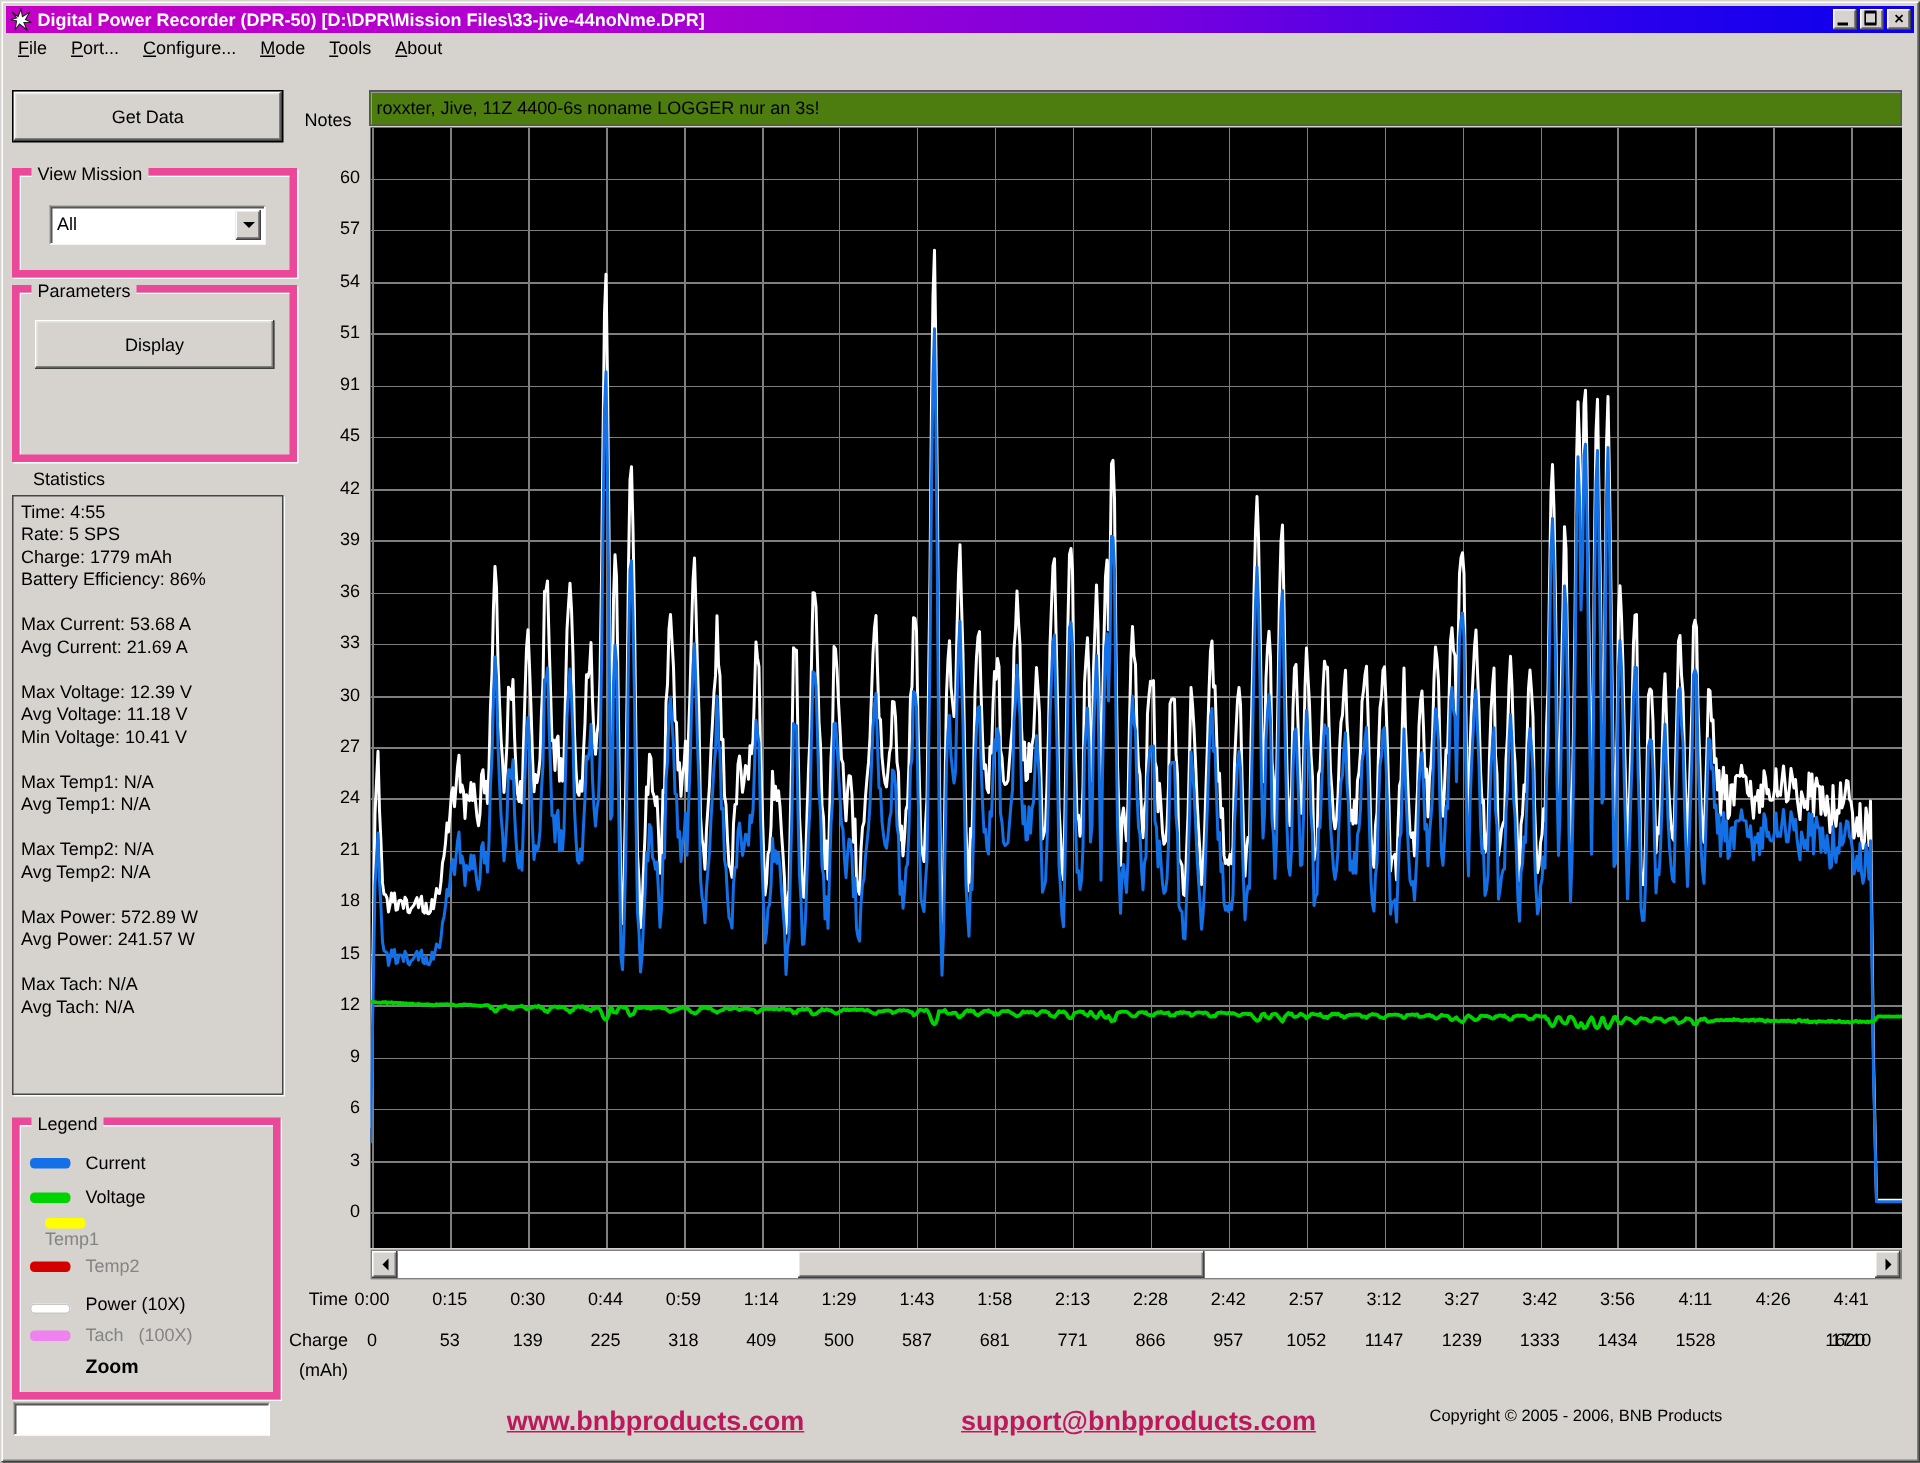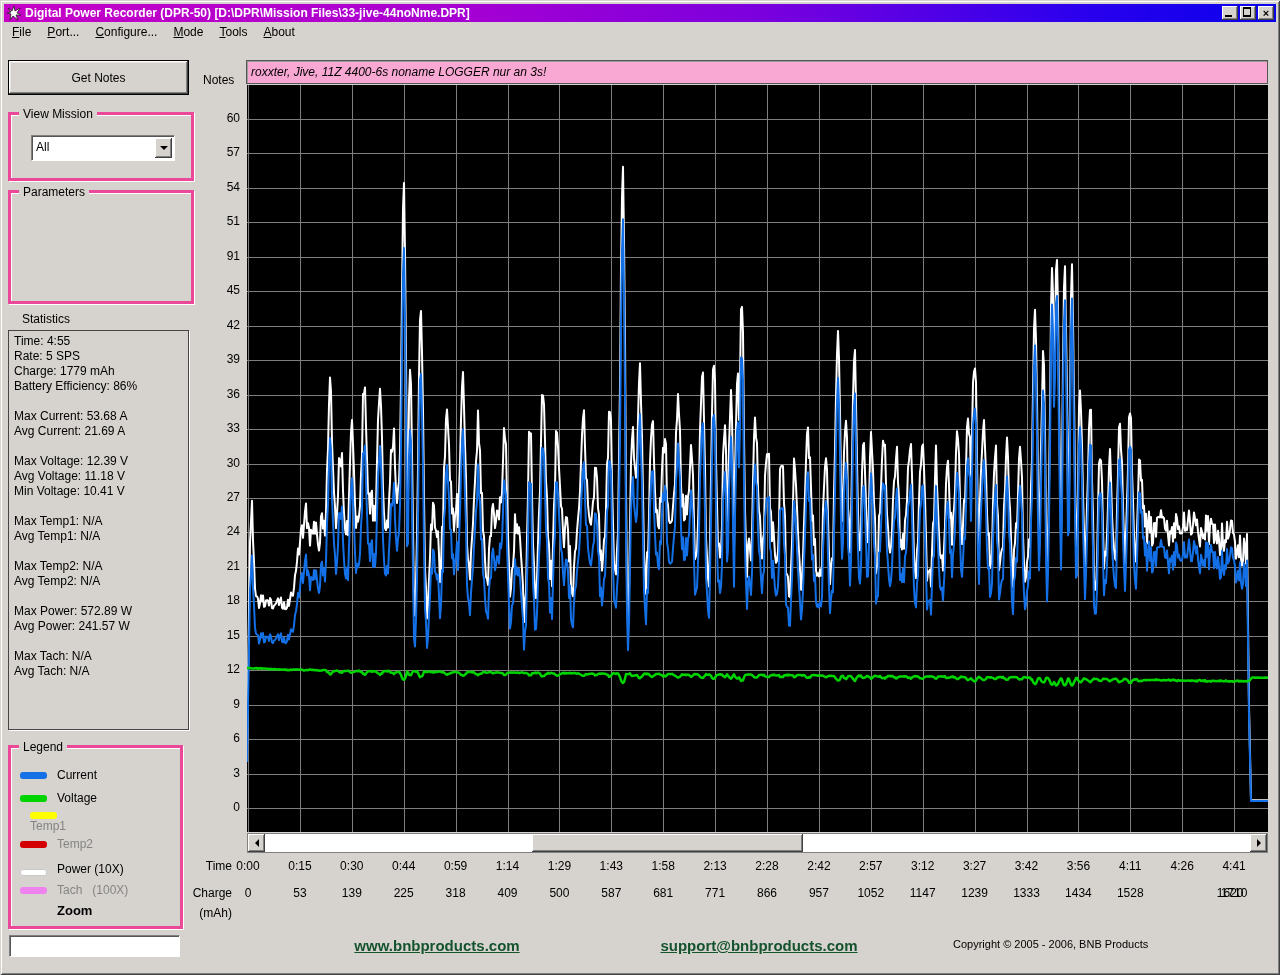--- a/index.html
+++ b/index.html
@@ -47,21 +47,21 @@
   .menu-item u{text-decoration:underline;}
   
   .btn3d{
     background:#D6D3CE;border:none;
     box-shadow: inset -1px -1px 0 #404040, inset 1px 1px 0 #fff, inset -2px -2px 0 #808080, inset 2px 2px 0 #E8E5E0;
     font-family:"Liberation Sans",sans-serif;font-size:12px;color:#000;
     display:flex;align-items:center;justify-content:center;position:absolute;cursor:default;
   }
   .btn-default{outline:1px solid #000;}
   .groupbox{
-    position:absolute;border:3px solid #ec4899;
+    position:absolute;border:5px solid #ec4899;
     box-shadow: inset 1px 1px 0 #fff, 1px 1px 0 #fff;
   }
   .groupbox > .gb-label{
     position:absolute;top:-8px;left:8px;background:#D6D3CE;padding:0 4px;
     font-size:12px;color:#000;line-height:14px;
   }
   .field{
     background:#fff;border:1px solid;border-color:#808080 #fff #fff #808080;
     box-shadow: inset 1px 1px 0 #565656;position:absolute;
   }
@@ -83,38 +83,38 @@
   }
   .stats-line{white-space:pre;height:15px;}
   
   .legend-item{position:absolute;left:20px;height:18px;display:flex;align-items:center;}
   .legend-swatch{width:27px;height:7px;border-radius:3px;flex:0 0 auto;}
   .legend-label{margin-left:10px;font-size:12px;white-space:pre;}
   
   .notes-label{position:absolute;left:203px;top:73px;width:38px;font-size:12px;color:#000;}
   .notes-input{
     position:absolute;left:246px;top:60px;width:1022px;height:24px;box-sizing:border-box;
-    background:#f9a8d4;border:1px solid #565656;box-shadow:inset 1px 1px 0 #9a9a9a;
-    font-family:"Liberation Sans",sans-serif;font-size:12px;padding:0 4px;color:#000;font-style:italic;
+    background:#4d7c0f;border:1px solid #565656;box-shadow:inset 1px 1px 0 #9a9a9a;
+    font-family:"Liberation Sans",sans-serif;font-size:12px;padding:0 4px;color:#000;
   }
   .chart-area{position:absolute;left:247px;top:85px;width:1021px;height:747px;background:#000;}
   .ylabel{position:absolute;left:198px;width:42px;text-align:right;font-size:12px;color:#000;}
   .xlab{position:absolute;transform:translateX(-50%);font-size:12px;color:#000;white-space:nowrap;}
   .axis-row-label{position:absolute;left:150px;width:82px;text-align:right;font-size:12px;color:#000;}
   
   .hscroll{position:absolute;left:247px;top:833px;width:1021px;height:20px;background:#fff;
     border:1px solid #808080;box-sizing:border-box;}
   .sb-btn{position:absolute;top:0;width:17px;height:18px;background:#D6D3CE;
     box-shadow: inset -1px -1px 0 #404040, inset 1px 1px 0 #fff, inset -2px -2px 0 #808080;
     display:flex;align-items:center;justify-content:center;}
   .sb-thumb{position:absolute;top:0;height:18px;background:#D6D3CE;
     box-shadow: inset -1px -1px 0 #404040, inset 1px 1px 0 #fff, inset -2px -2px 0 #808080;}
   
-  .footer-link{position:absolute;top:937px;transform:translateX(-50%);font-size:15px;font-weight:bold;
-    color:#14532d;text-decoration:underline;white-space:nowrap;}
+  .footer-link{position:absolute;top:937px;transform:translateX(-50%);font-size:18px;font-weight:bold;
+    color:#be185d;text-decoration:underline;white-space:nowrap;}
   .copyright{position:absolute;top:938px;left:953px;font-size:11px;color:#000;white-space:nowrap;}
   .progress-field{left:9px;top:935px;width:169px;height:20px;}
 </style>
 </head>
 <body>
 
 <div class="window-frame"></div>
 
 <div class="titlebar">
   <svg class="app-icon" viewBox="0 0 16 16">
@@ -136,34 +136,35 @@
 
 <div class="menubar" id="menubar">
     <span class="menu-item"><u>F</u>ile</span>
     <span class="menu-item"><u>P</u>ort...</span>
     <span class="menu-item"><u>C</u>onfigure...</span>
     <span class="menu-item"><u>M</u>ode</span>
     <span class="menu-item"><u>T</u>ools</span>
     <span class="menu-item"><u>A</u>bout</span>
   </div>
 
-<button class="btn3d btn-default" style="left:9px;top:61px;width:179px;height:33px;">Get Notes</button>
+<button class="btn3d btn-default" style="left:9px;top:61px;width:179px;height:33px;">Get Data</button>
 
 <div class="groupbox" style="left:8px;top:112px;width:180px;height:63px;">
   <span class="gb-label">View Mission</span>
   <div class="field" style="left:20px;top:20px;width:142px;height:24px;">
     <span class="combo-text">All</span>
     <span class="combo-btn">
         <span class="arrow-down"></span>
       </span>
   </div>
 </div>
 
 <div class="groupbox" style="left:8px;top:190px;width:180px;height:108px;">
   <span class="gb-label">Parameters</span>
+  <button class="btn3d" style="left:10px;top:18px;width:160px;height:33px;">Display</button>
 </div>
 
 <div style="position:absolute;left:22px;top:312px;font-size:12px;color:#000;">Statistics</div>
 <div class="stats-panel" id="stats-panel">
     <div class="stats-line">Time: 4:55</div>
     <div class="stats-line">Rate: 5 SPS</div>
     <div class="stats-line">Charge: 1779 mAh</div>
     <div class="stats-line">Battery Efficiency: 86%</div>
     <div class="stats-line"> </div>
     <div class="stats-line">Max Current: 53.68 A</div>

